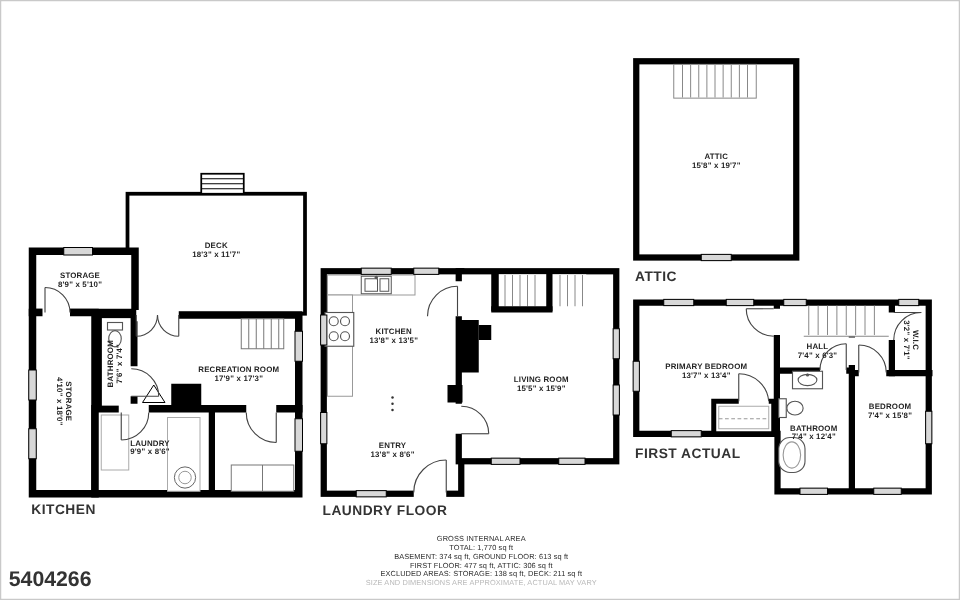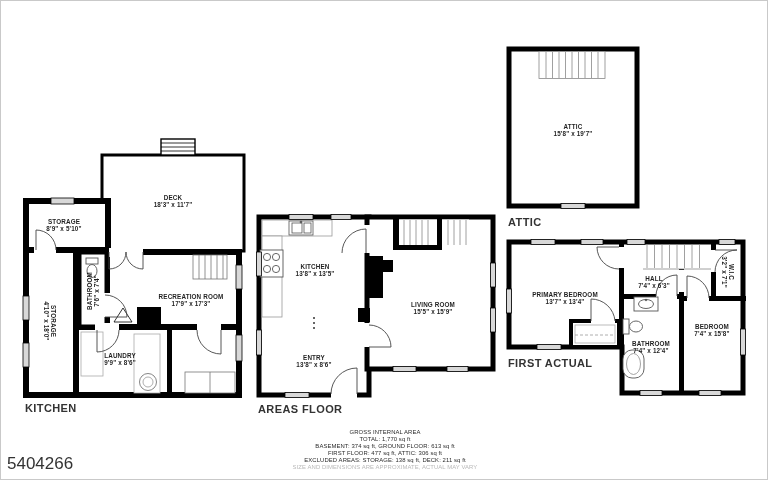--- a/index.html
+++ b/index.html
@@ -19,21 +19,21 @@
   .room-label.rotm90{transform:translate(-50%,-50%) rotate(-90deg);}
   .floor-label{
     position:absolute;font-size:11px;font-weight:600;color:#333;
     letter-spacing:0.4px;white-space:nowrap;
   }
   .footer{
     position:absolute;left:234px;top:428px;width:300px;text-align:center;
     font-size:5.9px;line-height:7px;color:#2b2b2b;letter-spacing:0.1px;
   }
   .footer .muted{color:#b9b9b9;}
-  .plan-id{position:absolute;left:6px;top:453px;font-size:17px;color:#333;}
+  .plan-id{position:absolute;left:6px;top:453px;font-size:17px;color:#333;font-weight:bold;}
 </style>
 </head>
 <body>
 
 <div class="frame">
 
   <svg class="plan-svg" width="768" height="480" viewBox="0 0 768 480">
 
     <g>
 
@@ -347,21 +347,21 @@
     <span class="rname">BATHROOM</span>
     <span class="rdims">7'4" x 12'4"</span>
   </div>
 
   <div class="room-label" style="left:572px;top:129px">
     <span class="rname">ATTIC</span>
     <span class="rdims">15'8" x 19'7"</span>
   </div>
 
   <div class="floor-label" style="left:24px;top:401px">KITCHEN</div>
-  <div class="floor-label" style="left:257px;top:402px">AREAS FLOOR</div>
+  <div class="floor-label" style="left:257px;top:402px">LAUNDRY FLOOR</div>
   <div class="floor-label" style="left:507px;top:356px">FIRST ACTUAL</div>
   <div class="floor-label" style="left:507px;top:215px">ATTIC</div>
 
   <div class="footer">
     <div>GROSS INTERNAL AREA</div>
     <div>TOTAL: 1,770 sq ft</div>
     <div>BASEMENT: 374 sq ft, GROUND FLOOR: 613 sq ft</div>
     <div>FIRST FLOOR: 477 sq ft, ATTIC: 306 sq ft</div>
     <div>EXCLUDED AREAS: STORAGE: 138 sq ft, DECK: 211 sq ft</div>
     <div class="muted">SIZE AND DIMENSIONS ARE APPROXIMATE, ACTUAL MAY VARY</div>

